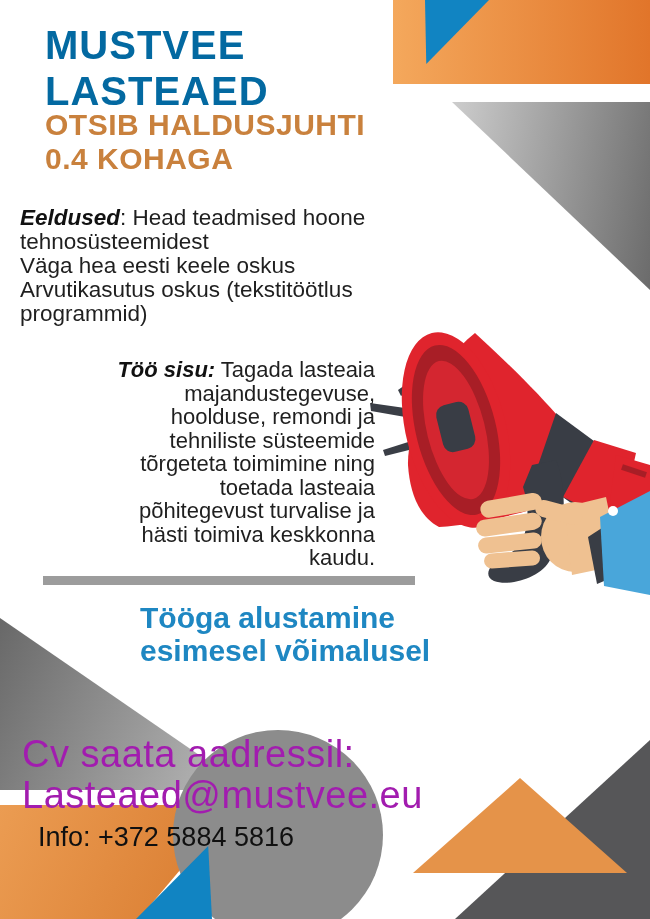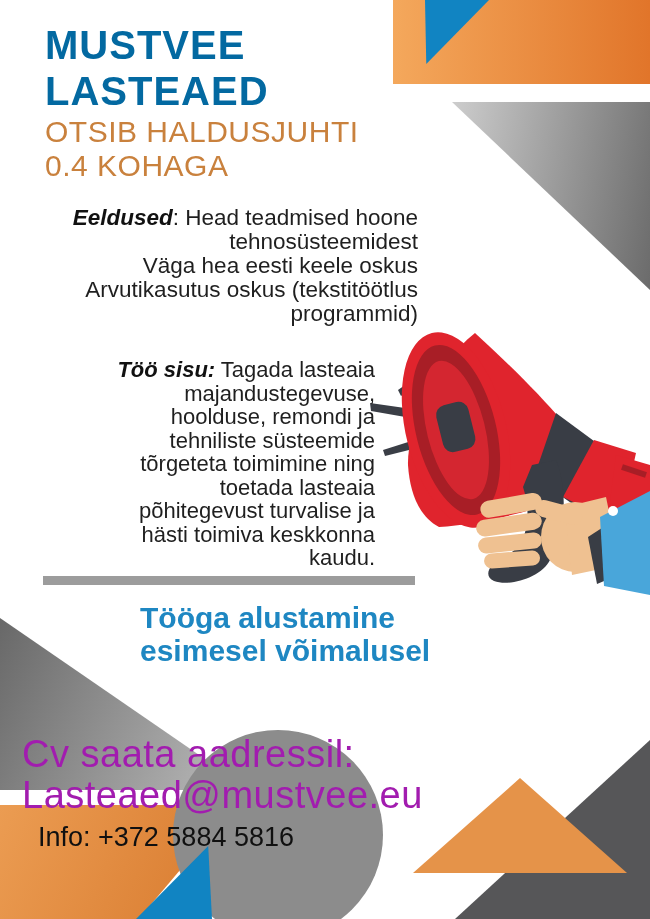--- a/index.html
+++ b/index.html
@@ -30,23 +30,23 @@
   .blue-tri-bottom{left:136px;top:846px;width:76px;height:73px;
     background:#1184c2;clip-path:polygon(95% 0,0 100%,100% 100%);}
   .charcoal-tri-bottomright{left:455px;top:740px;width:195px;height:179px;
     background:#565658;clip-path:polygon(100% 0,100% 100%,0 100%);}
   .orange-tri-bottomright{left:413px;top:778px;width:214px;height:95px;
     background:#e59349;clip-path:polygon(50% 0,100% 100%,0 100%);}
 
   
   .title{left:45px;top:22px;width:400px;color:#0369a1;font-weight:800;
     font-size:40px;line-height:46px;letter-spacing:1px;}
-  .subtitle{left:45px;top:115px;width:420px;color:#c9813d;font-weight:400;
+  .subtitle{left:45px;top:108px;width:420px;color:#c9813d;font-weight:700;
     font-size:30px;line-height:34px;letter-spacing:0.5px;}
-  .req{left:20px;top:206px;width:398px;text-align:right;color:#1f1f1f;
+  .req{left:20px;top:206px;width:398px;text-align:left;color:#1f1f1f;
     font-size:22.5px;line-height:24px;}
   .duties{left:25px;top:358px;width:350px;text-align:right;color:#1f1f1f;
     font-size:22px;line-height:23.5px;}
   .lead{font-weight:bold;font-style:italic;color:#111;}
   .start-note{left:140px;top:601px;width:400px;text-align:left;color:#1e87c2;
     font-weight:800;font-size:30px;line-height:33px;}
   .cv{left:22px;top:734px;width:560px;color:#a21caf;font-weight:400;
     font-size:38px;line-height:41px;letter-spacing:0.5px;}
   .info{left:22px;top:822px;width:400px;color:#101010;font-size:27px;margin-left:16px;}
 

